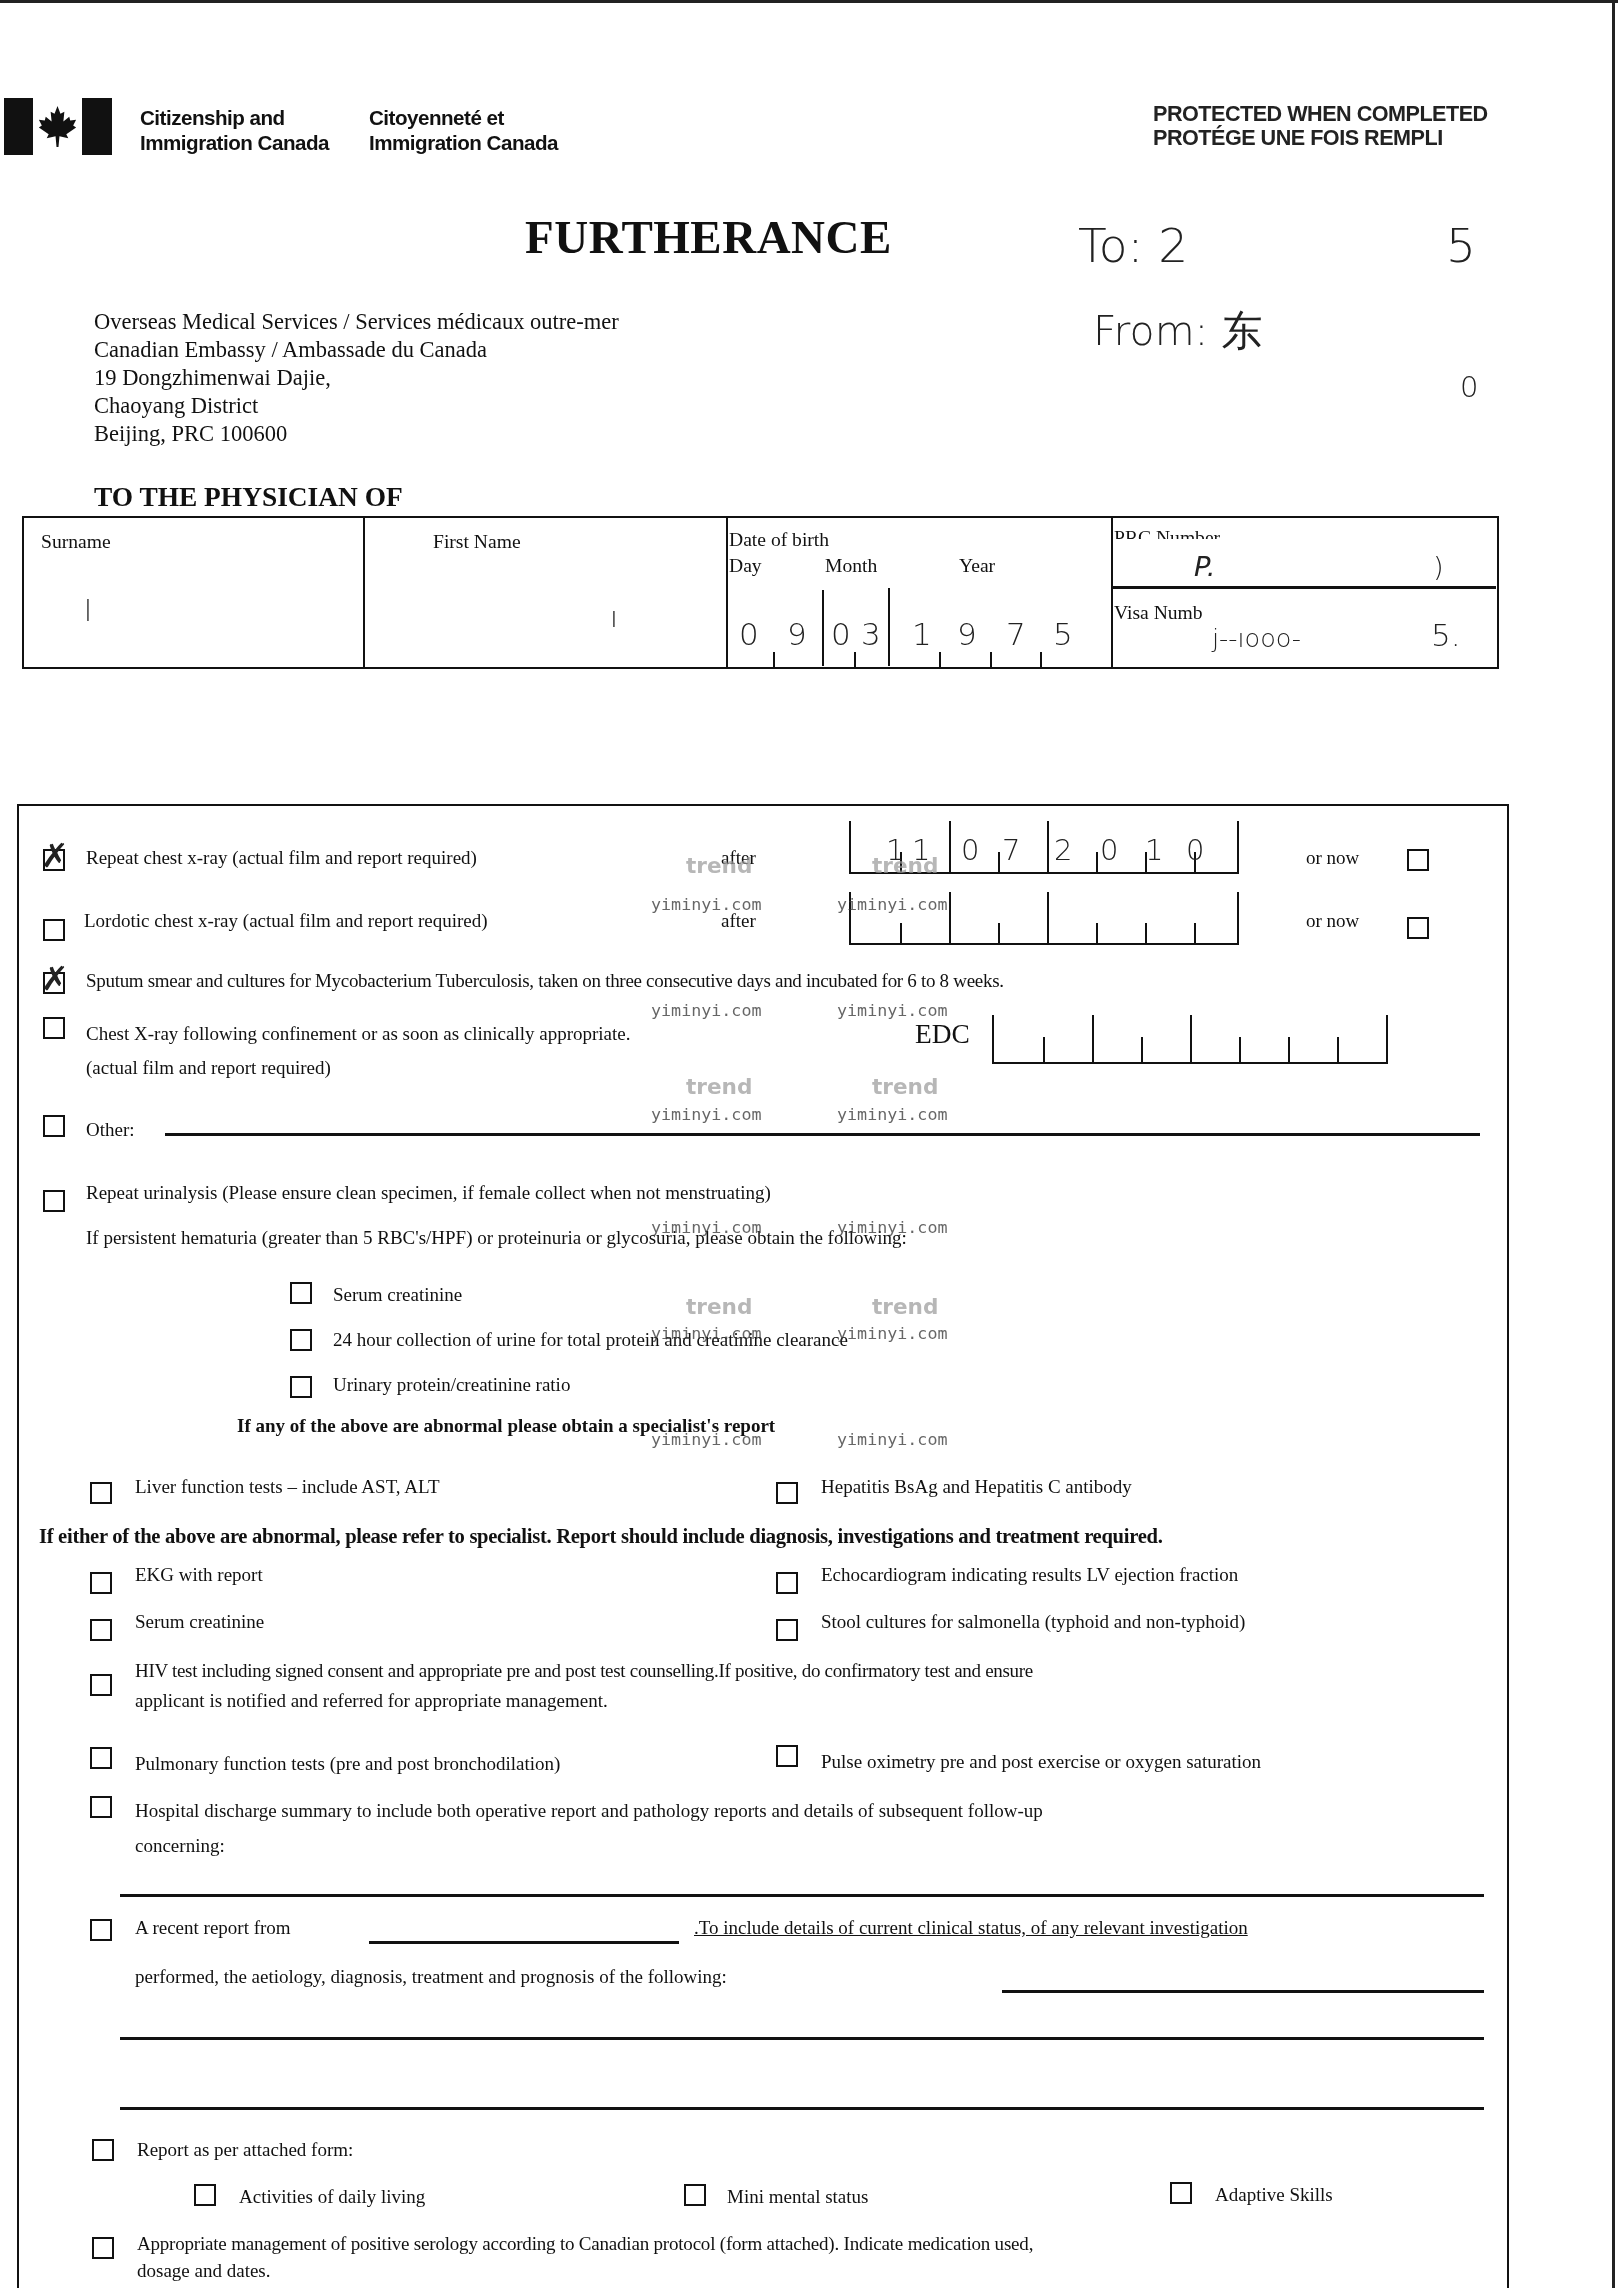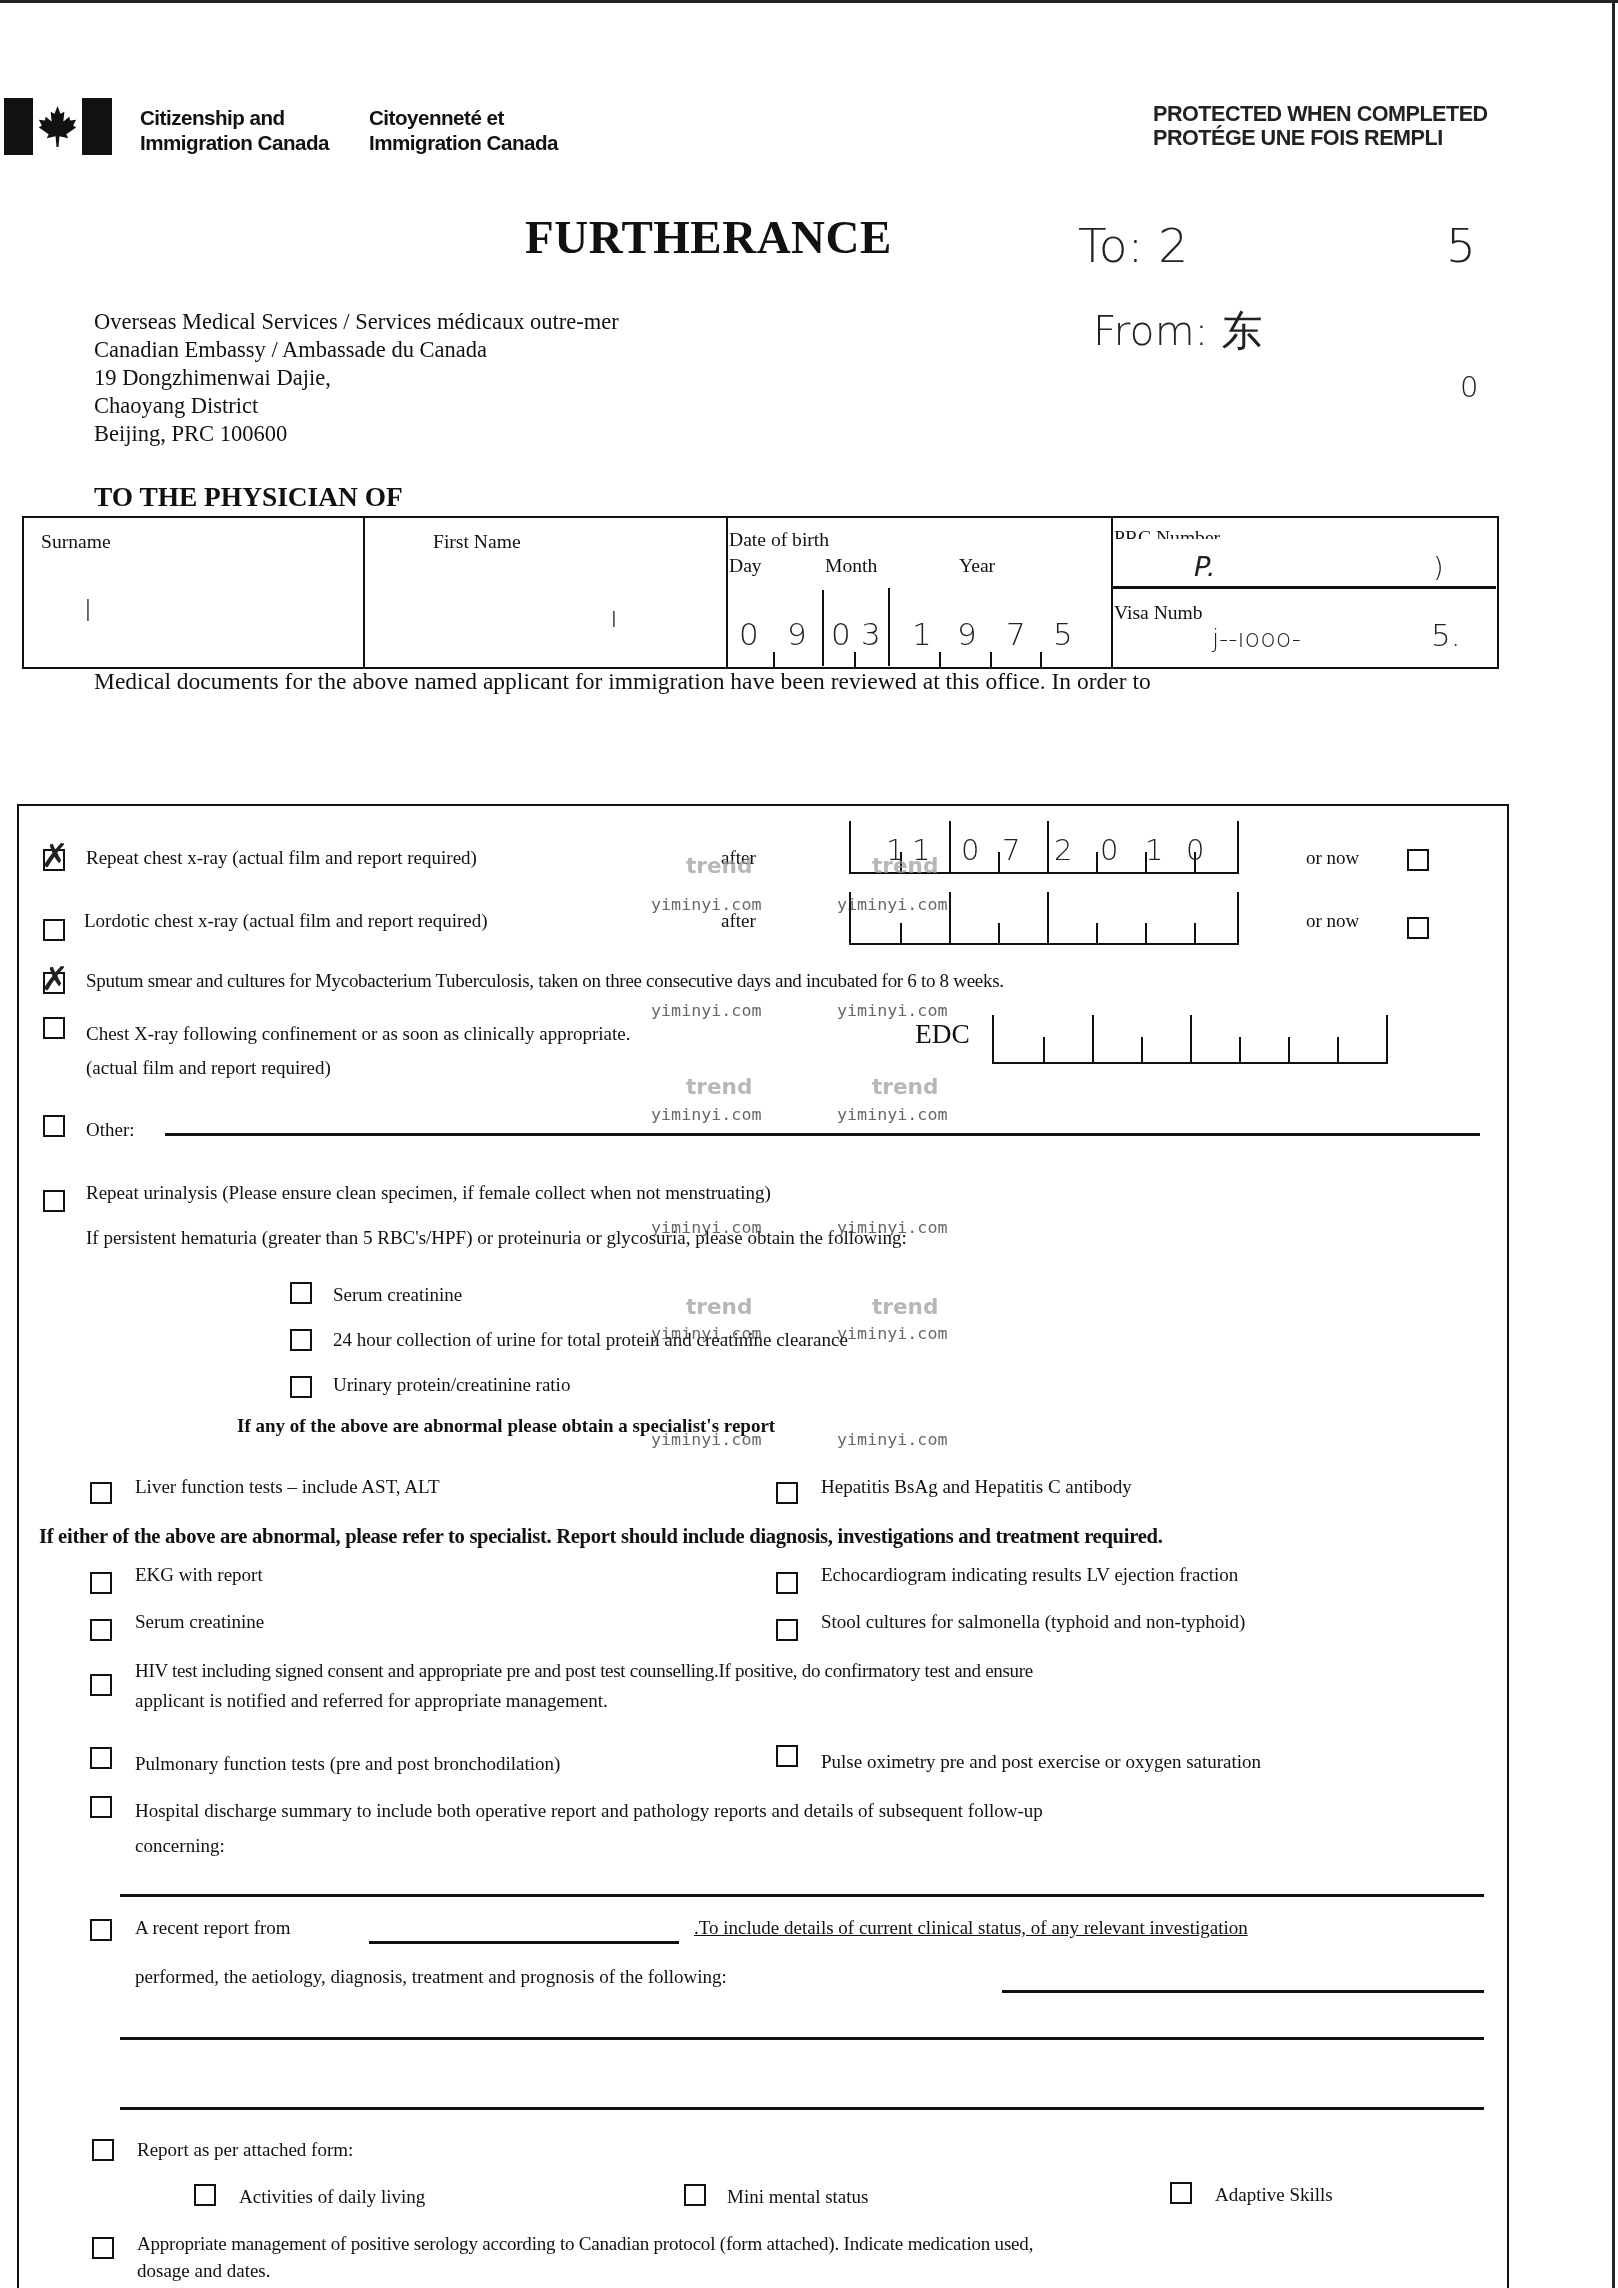--- a/index.html
+++ b/index.html
@@ -103,21 +103,20 @@
 <div class="abs hand" style="left:1006px;top:616px;font-size:31px;">7</div>
 <div class="abs hand" style="left:1053px;top:616px;font-size:31px;">5</div>
 <div class="abs lbl" style="left:1114px;top:527px;clip-path:inset(0 0 45% 0);">PRC Number</div>
 <div class="abs hand" style="left:1194px;top:551px;font-size:27.4px;font-style:italic;">P.</div>
 <div class="abs hand" style="left:1433px;top:551px;font-size:27.4px;">)</div>
 <div class="abs lbl" style="left:1114px;top:602px;width:88px;overflow:hidden;white-space:nowrap;">Visa Number</div>
 <div class="abs hand" style="left:1212px;top:623px;font-size:25.5px;">j--ıooo-</div>
 <div class="abs hand" style="left:1431px;top:617px;font-size:31px;">5.</div>
 
 <div class="abs body-text" style="left:94px;top:665px;">
-  <div>Medical documents for the above named applicant for immigration have been reviewed at this office. In order to</div>
 </div>
 
 <div class="abs" style="left:16.7px;top:804px;width:1488px;height:1485px;border-left:2.9px solid #111;border-right:2.9px solid #111;border-top:2.9px solid #111;"></div>
 
 <div class="abs cb checked" style="left:43px;top:849px;"></div>
 <div class="abs item" style="left:86px;top:847px;">Repeat chest x-ray (actual film and report required)</div>
 <div class="abs item" style="left:721px;top:847px;">after</div>
 <div class="abs tickbox" style="left:849px;top:821px;width:386px;height:51px;border-left-width:2.9px;">
   <div class="tick" style="left:98px;height:51px;"></div>
   <div class="tick" style="left:196px;height:51px;"></div>

